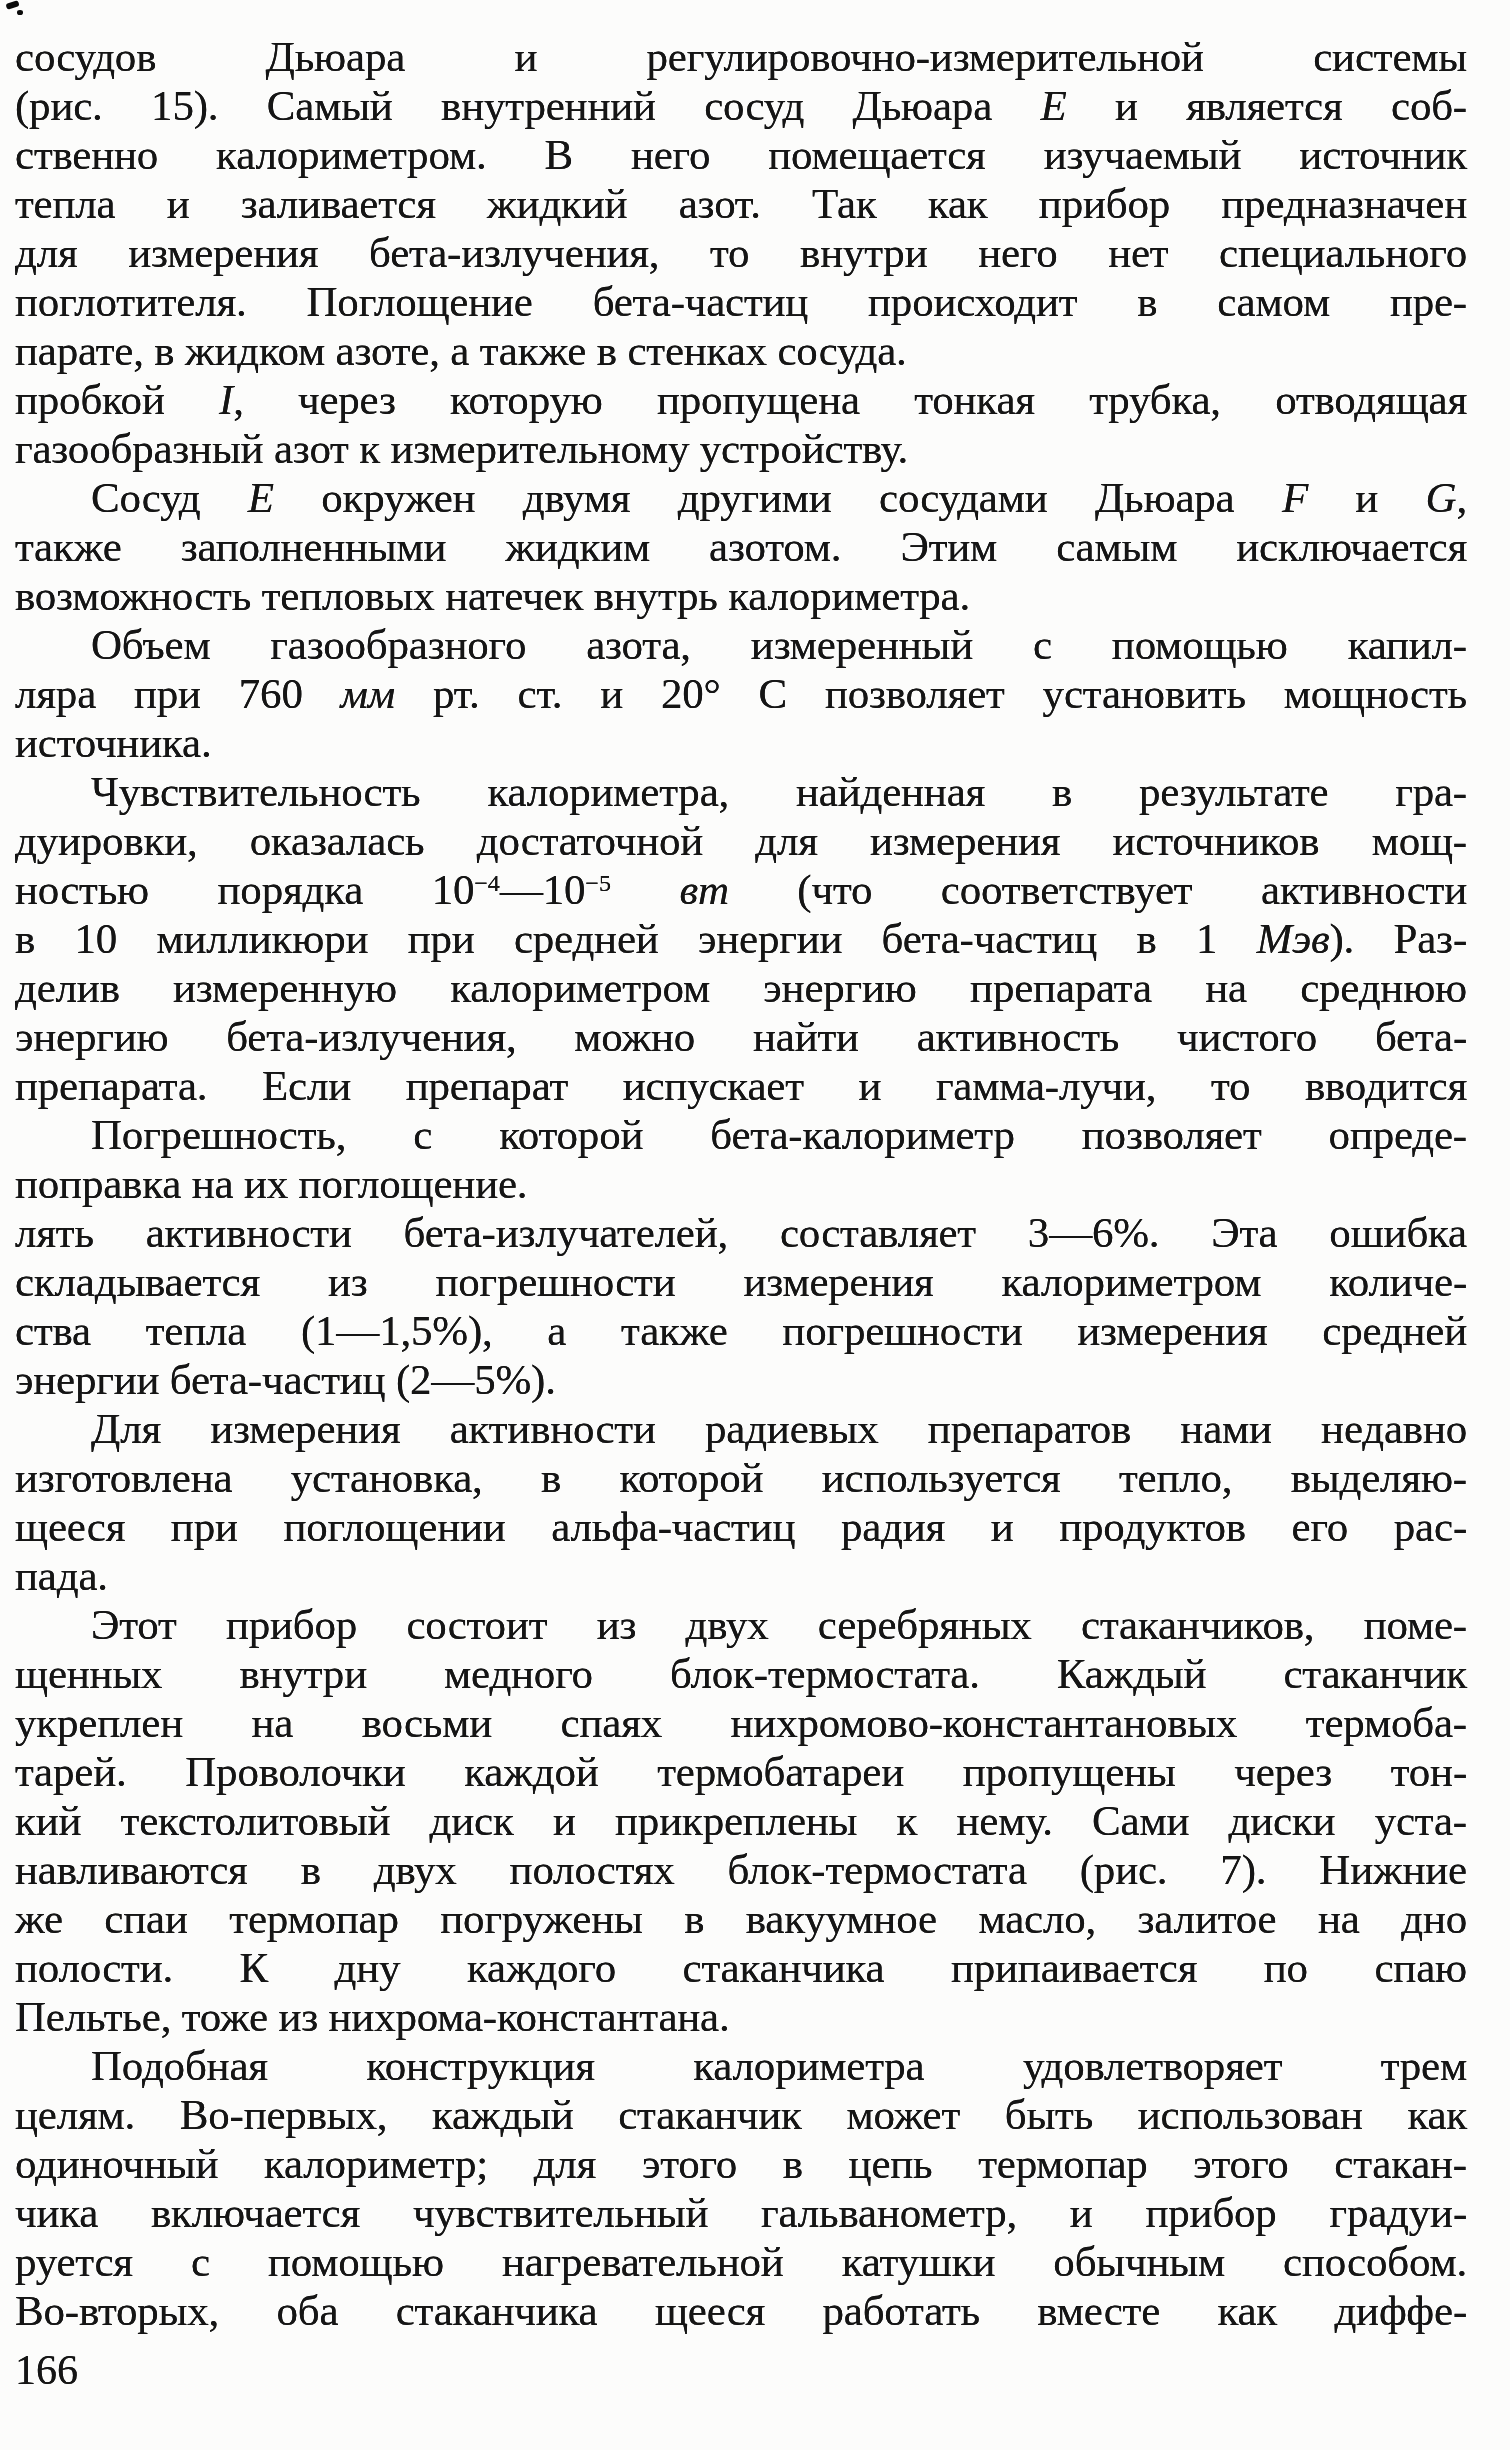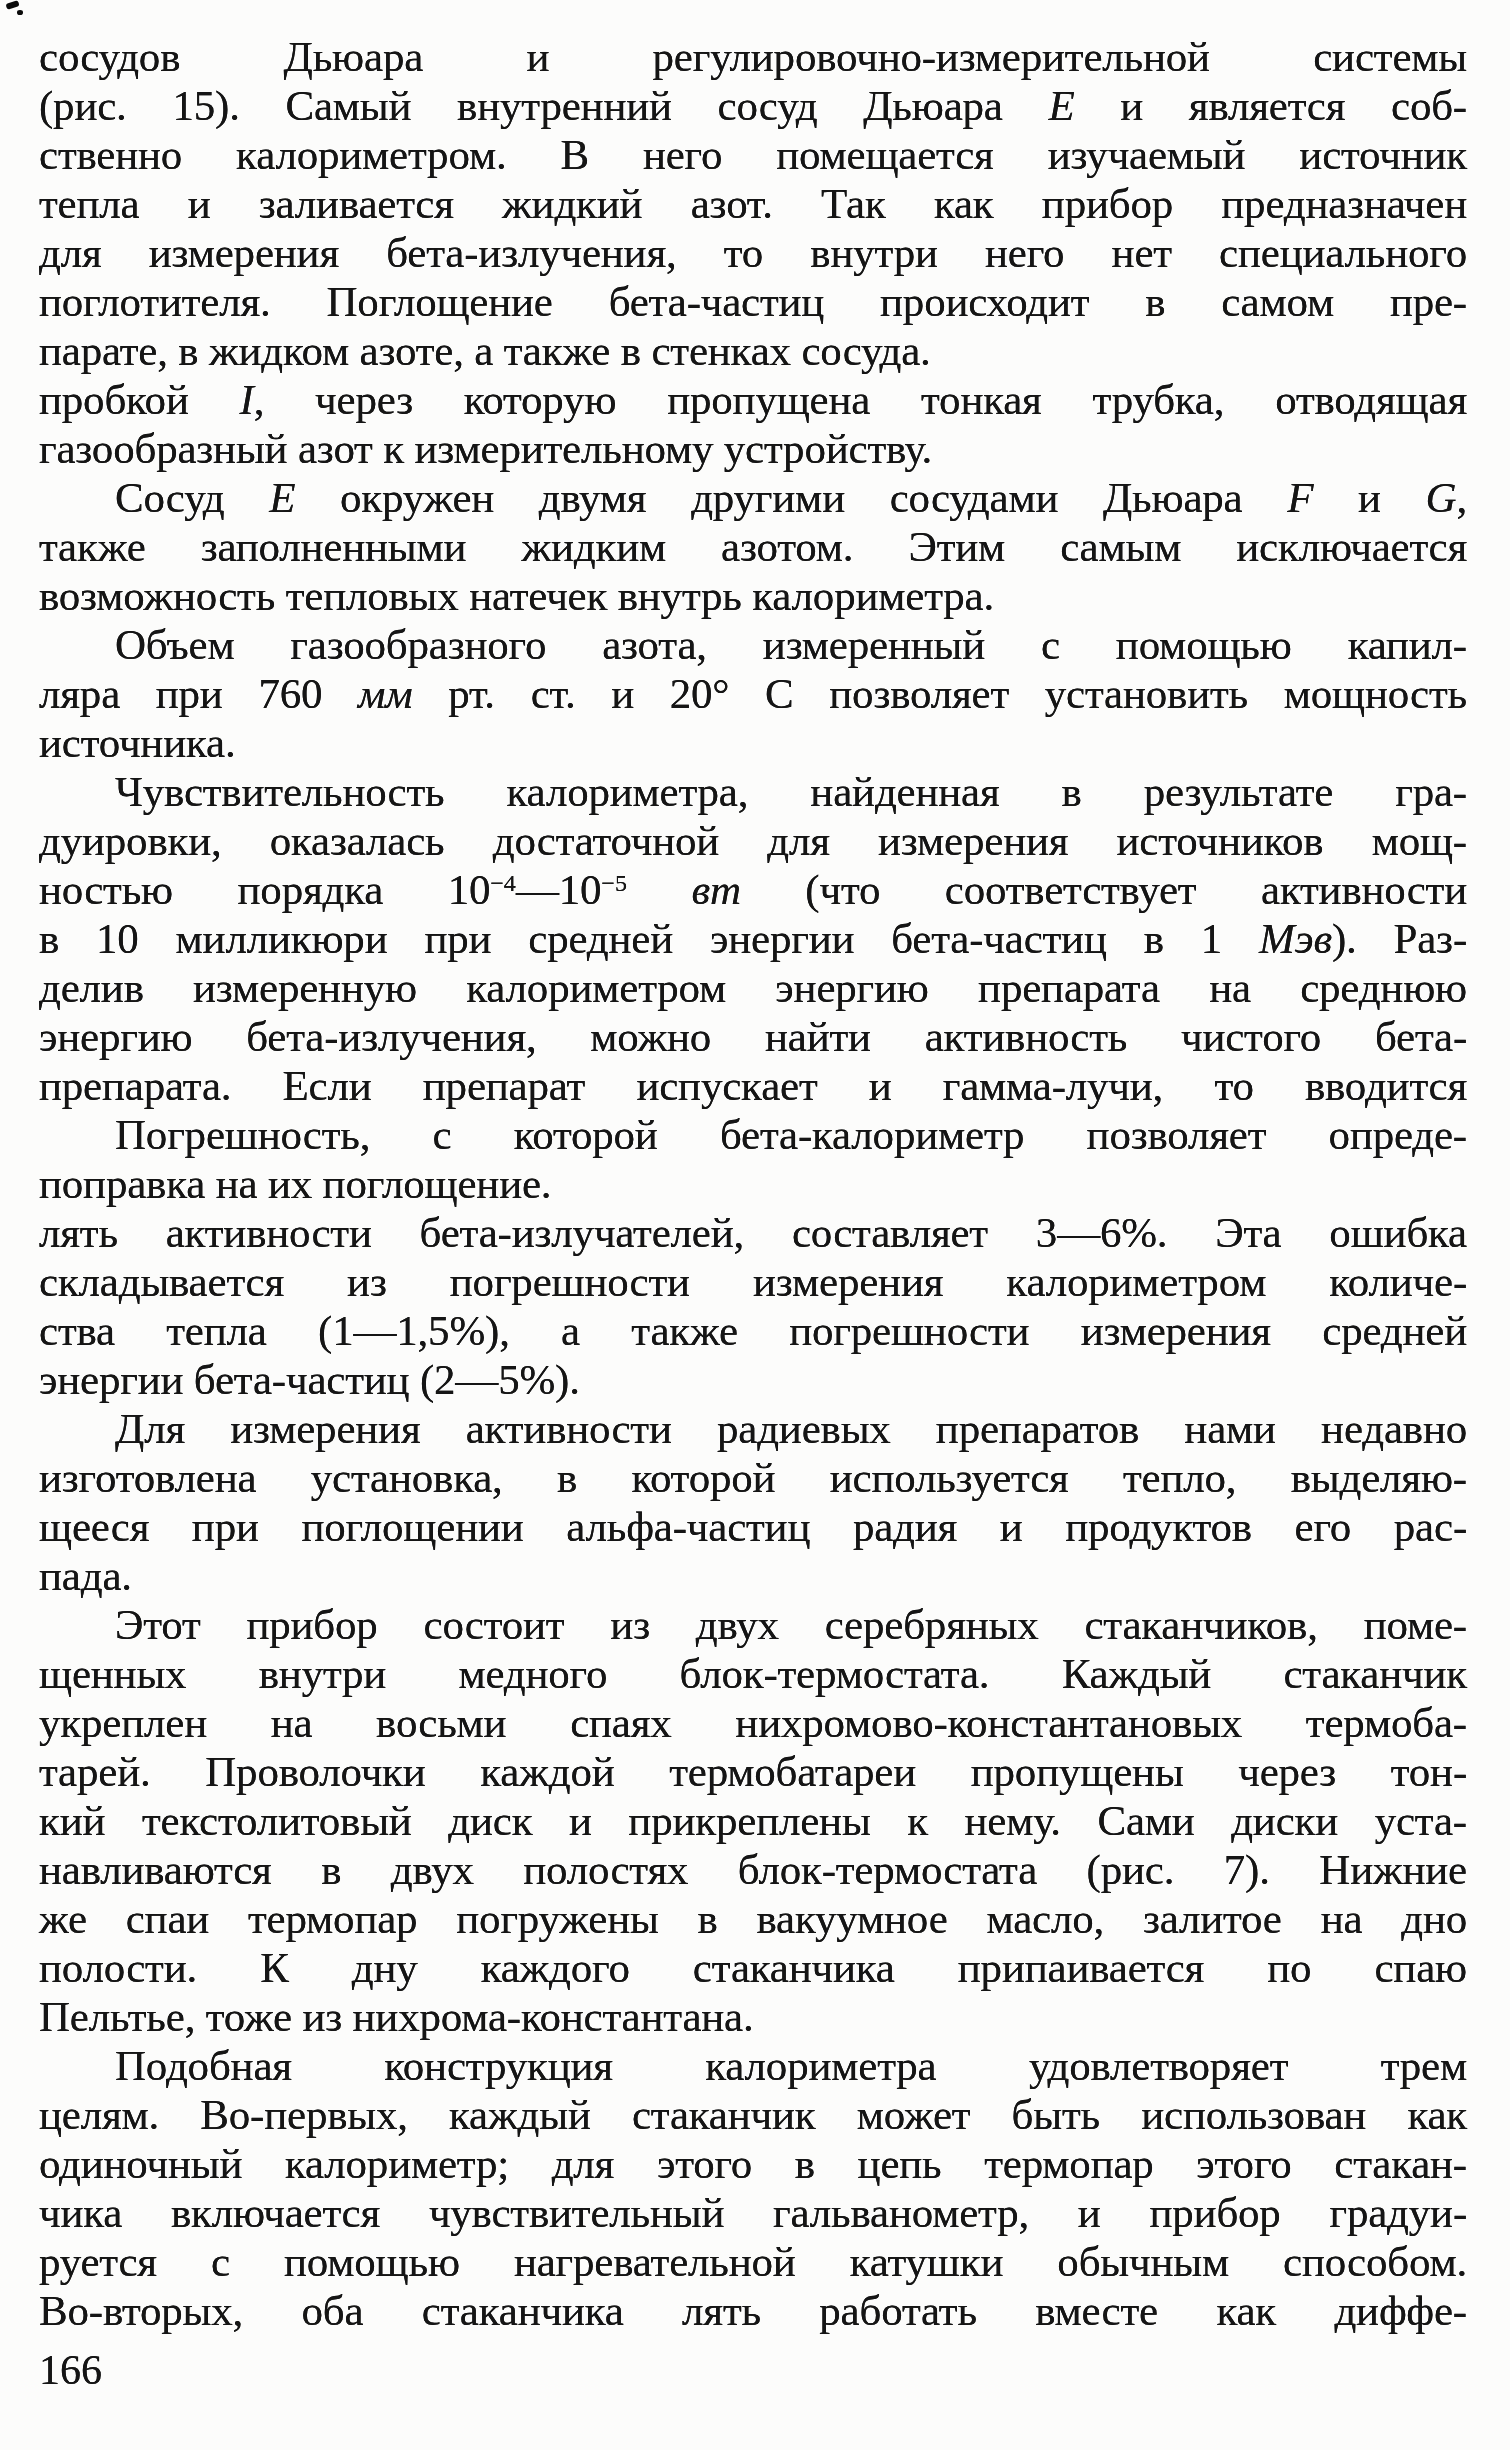--- a/index.html
+++ b/index.html
@@ -12,21 +12,21 @@
     background: #fcfcfb;
     color: #151515;
     font-family: "Liberation Serif", "DejaVu Serif", serif;
     overflow: hidden;
   }
   .page {
     position: relative;
     width: 1510px;
     height: 2450px;
     box-sizing: border-box;
-    padding: 32px 43px 0 39px;
+    padding: 32px 43px 0 15px;
   }
   .text-block {
     width: 100%;
   }
   .line {
     height: 49px;
     line-height: 49px;
     font-size: 43px;
     text-align: justify;
     text-align-last: justify;
@@ -122,17 +122,17 @@
       <div class="line">кий текстолитовый диск и прикреплены к нему. Сами диски уста-</div>
       <div class="line">навливаются в двух полостях блок-термостата (рис. 7). Нижние</div>
       <div class="line">же спаи термопар погружены в вакуумное масло, залитое на дно</div>
       <div class="line">полости. К дну каждого стаканчика припаивается по спаю</div>
       <div class="line last">Пельтье, тоже из нихрома-константана.</div>
       <div class="line indent">Подобная конструкция калориметра удовлетворяет трем</div>
       <div class="line">целям. Во-первых, каждый стаканчик может быть использован как</div>
       <div class="line">одиночный калориметр; для этого в цепь термопар этого стакан-</div>
       <div class="line">чика включается чувствительный гальванометр, и прибор градуи-</div>
       <div class="line">руется с помощью нагревательной катушки обычным способом.</div>
-      <div class="line">Во-вторых, оба стаканчика лять работать вместе как диффе-</div>
+      <div class="line">Во-вторых, оба стаканчика щееся работать вместе как диффе-</div>
     </div>
   <div class="page-number">166</div>
 </div>
 
 
 </body></html>

